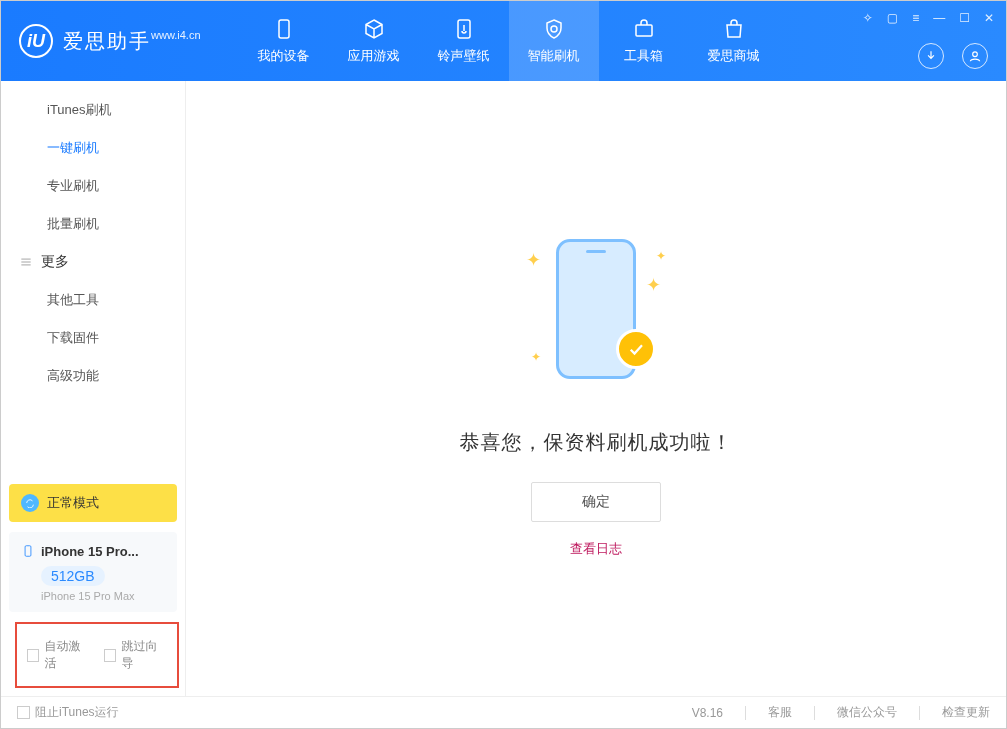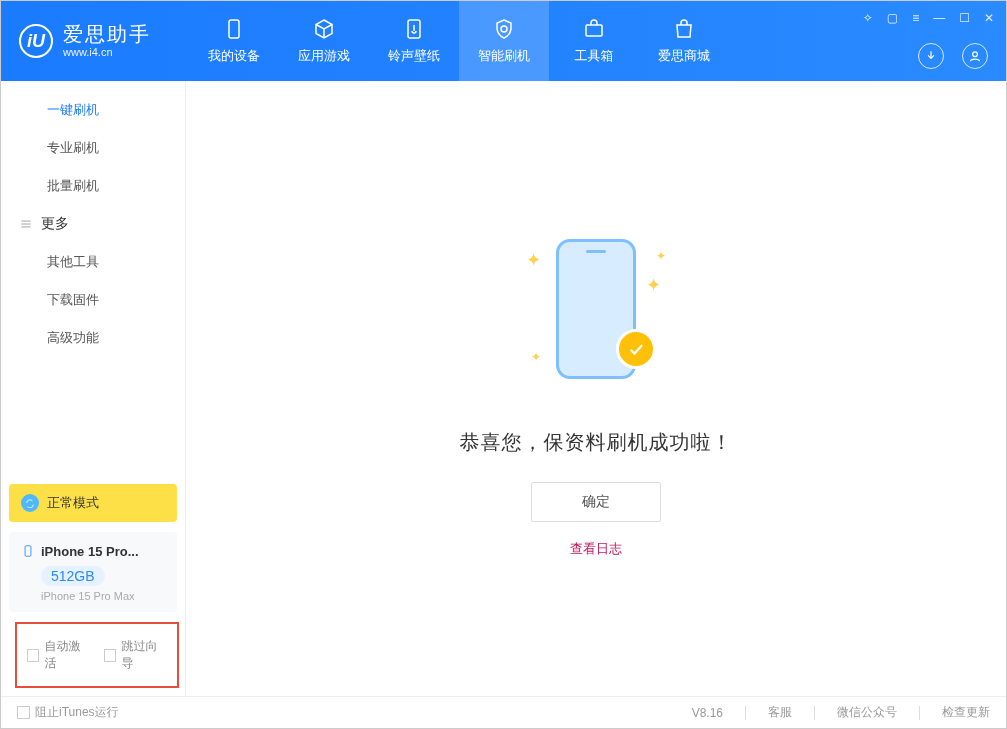--- a/index.html
+++ b/index.html
@@ -1,20 +1,20 @@
 <!DOCTYPE html>
 <html><head>
 <meta charset="utf-8">
 <style>
 * { margin:0; padding:0; box-sizing:border-box; font-family:"Microsoft YaHei","PingFang SC",sans-serif; }
 body { background:#fff; width:1007px; height:729px; overflow:hidden; position:relative; border:1px solid #ccc;}
 .header { height:80px; background:linear-gradient(to right,#1a7bff,#2a8aff); display:flex; align-items:center; color:#fff; position:relative;}
 .logo-block { display:flex; align-items:center; padding:0 18px; gap:10px;}
 .logo-circle { width:34px; height:34px; border:2px solid #fff; border-radius:50%; display:flex; align-items:center; justify-content:center; font-weight:bold; font-size:18px; font-style:italic;}
-.logo-text { display:flex; flex-direction:column; line-height:1.2;}
+.logo-text { display:flex; flex-direction:row; line-height:1.2;}
 .logo-title { font-size:20px; letter-spacing:2px;}
 .logo-sub { font-size:11px; opacity:.9;}
 .nav { display:flex; height:100%; margin-left:20px;}
 .nav-item { width:90px; display:flex; flex-direction:column; align-items:center; justify-content:center; gap:6px; font-size:13px; cursor:pointer;}
 .nav-item.active { background:rgba(255,255,255,0.18);}
 .nav-item svg { width:24px; height:24px; fill:none; stroke:#fff; stroke-width:1.5;}
 .header-right { position:absolute; right:12px; top:10px; display:flex; gap:14px; align-items:center;}
 .header-right-icn { color:#fff; opacity:.85; font-size:12px; cursor:pointer; display:flex; align-items:center; justify-content:center;}
 .header-circles { position:absolute; right:18px; bottom:12px; display:flex; gap:18px;}
 .circle-btn { width:26px; height:26px; border:1.5px solid rgba(255,255,255,.8); border-radius:50%; display:flex; align-items:center; justify-content:center; cursor:pointer;}
@@ -125,20 +125,21 @@
         <svg viewBox="0 0 24 24">
           <circle cx="12" cy="9" r="4"></circle>
           <path d="M4 21c1-5 15-5 16 0"></path>
         </svg>
       </div>
   </div>
 </div>
 
 <div class="body">
   <div class="sidebar">
+    <div class="sb-item">iTunes刷机</div>
     <div class="sb-item active">一键刷机</div>
     <div class="sb-item">专业刷机</div>
     <div class="sb-item">批量刷机</div>
     <div class="sb-group-title">
       <svg viewBox="0 0 24 24">
           <path d="M4 7h16M4 12h16M4 17h16"></path>
         </svg>
       <span>更多</span>
     </div>
     <div class="sb-item">其他工具</div>

